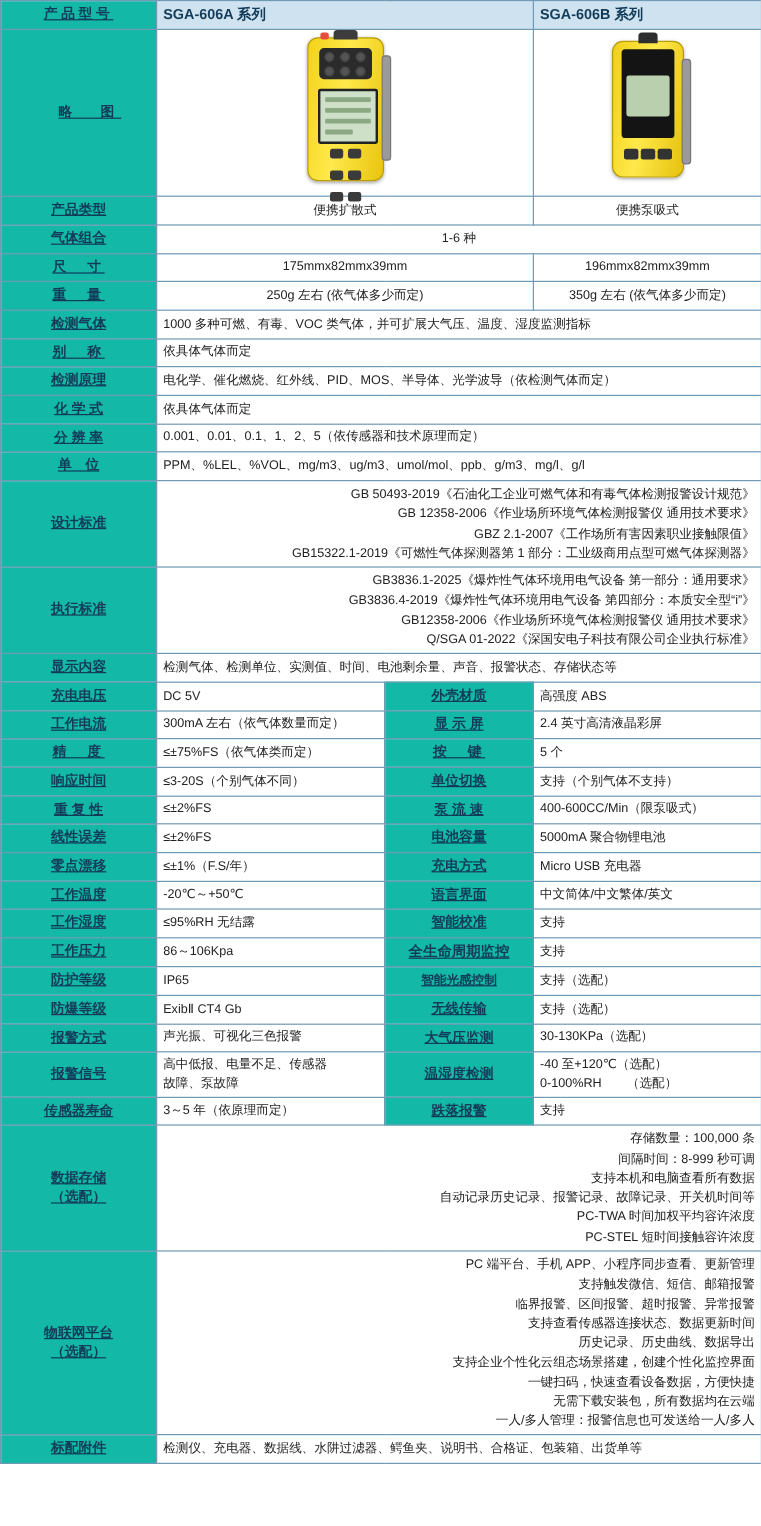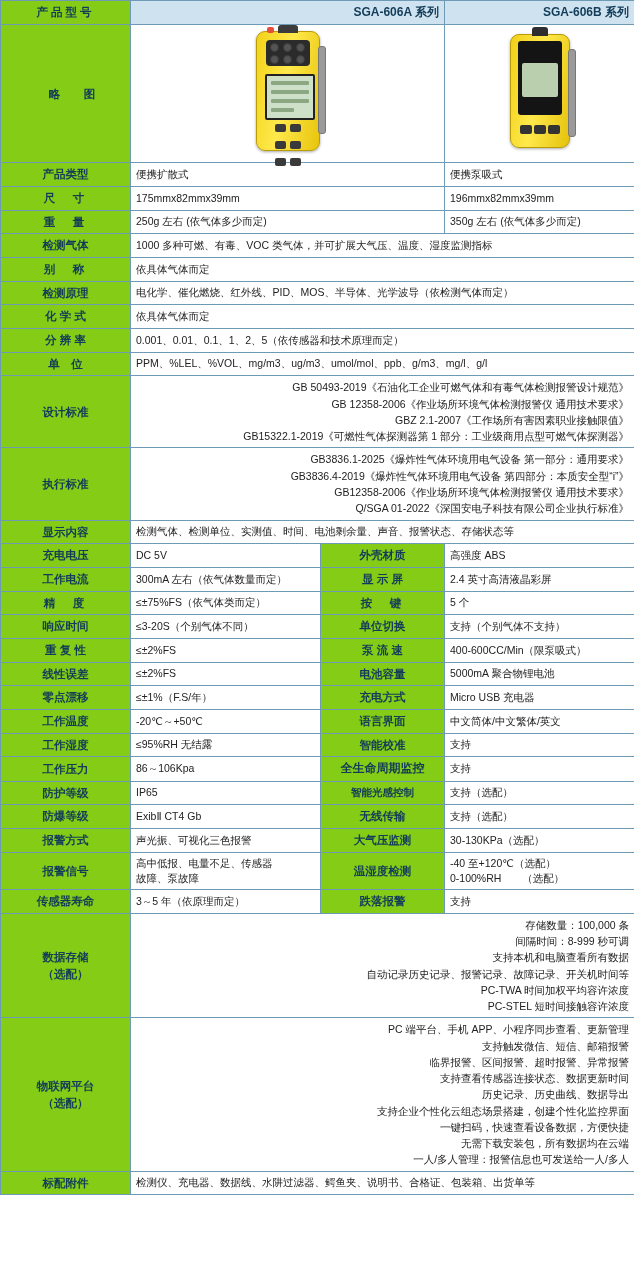--- a/index.html
+++ b/index.html
@@ -16,36 +16,37 @@
     table-layout:fixed;
   }
   td{
     border:1px solid #6f9ab5;
     padding:3px 5px;
     vertical-align:middle;
     line-height:1.45;
     word-break:break-all;
   }
   .lbl{
-    background:#84cc16;
+    background:#14b8a6;
     text-align:center;
     font-weight:bold;
     color:#123c59;
     font-size:11.5px;
+    text-decoration:underline;
   }
   .val{
     background:#ffffff;
     text-align:left;
     font-size:10.5px;
     color:#222;
   }
-  .val.c{margin-left:21px;}
+  .val.c{text-align:center;margin-left:21px;}
   .hdr{
     background:#cfe2ef;
-    text-align:right;
+    text-align:left;
     font-weight:bold;
     font-size:12px;
     color:#123c59;
   }
   .multi{font-size:10.5px;line-height:1.55;text-align:right;}
   .imgcell{background:#ffffff;text-align:center;padding:6px 0;}
   .sp{letter-spacing:6px;padding-left:24px;}
   .sp2{letter-spacing:3px;}
   
   .device{display:inline-block;position:relative;}
@@ -168,20 +169,24 @@
       </div>
     </td>
   </tr>
 
   <tr>
     <td class="lbl">产品类型</td>
     <td class="val c" colspan="2">便携扩散式</td>
     <td class="val c">便携泵吸式</td>
   </tr>
 
+  <tr>
+    <td class="lbl">气体组合</td>
+    <td class="val c" colspan="3">1-6 种</td>
+  </tr>
 
   <tr>
     <td class="lbl sp2">尺　寸</td>
     <td class="val c" colspan="2">175mmx82mmx39mm</td>
     <td class="val c">196mmx82mmx39mm</td>
   </tr>
 
   <tr>
     <td class="lbl sp2">重　量</td>
     <td class="val c" colspan="2">250g 左右 (依气体多少而定)</td>

